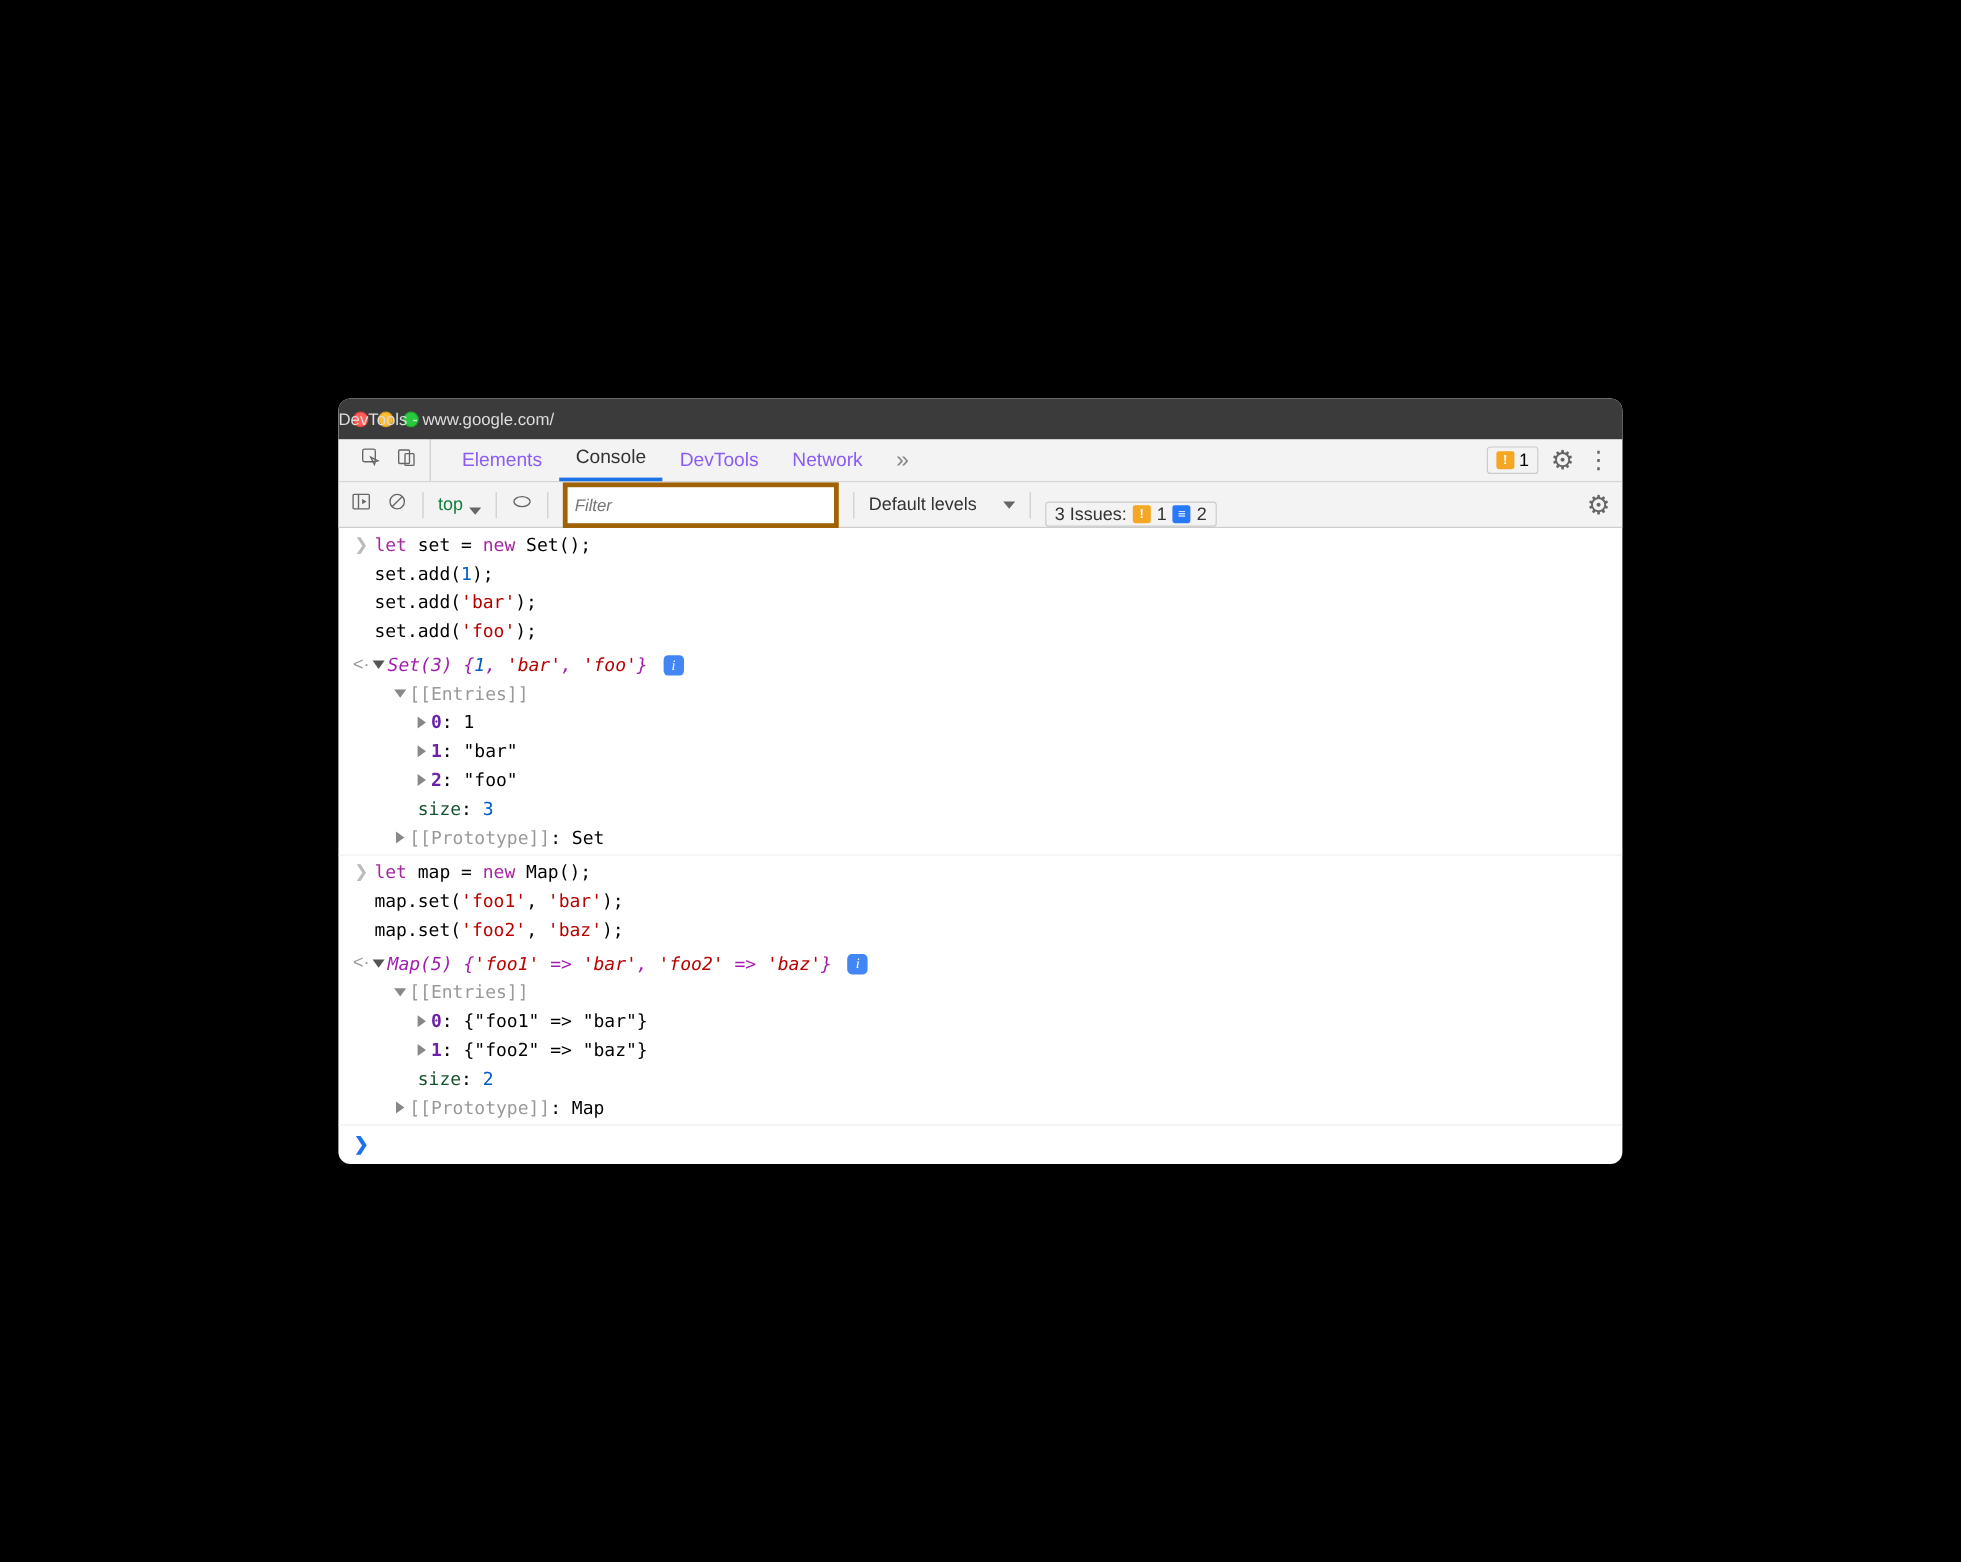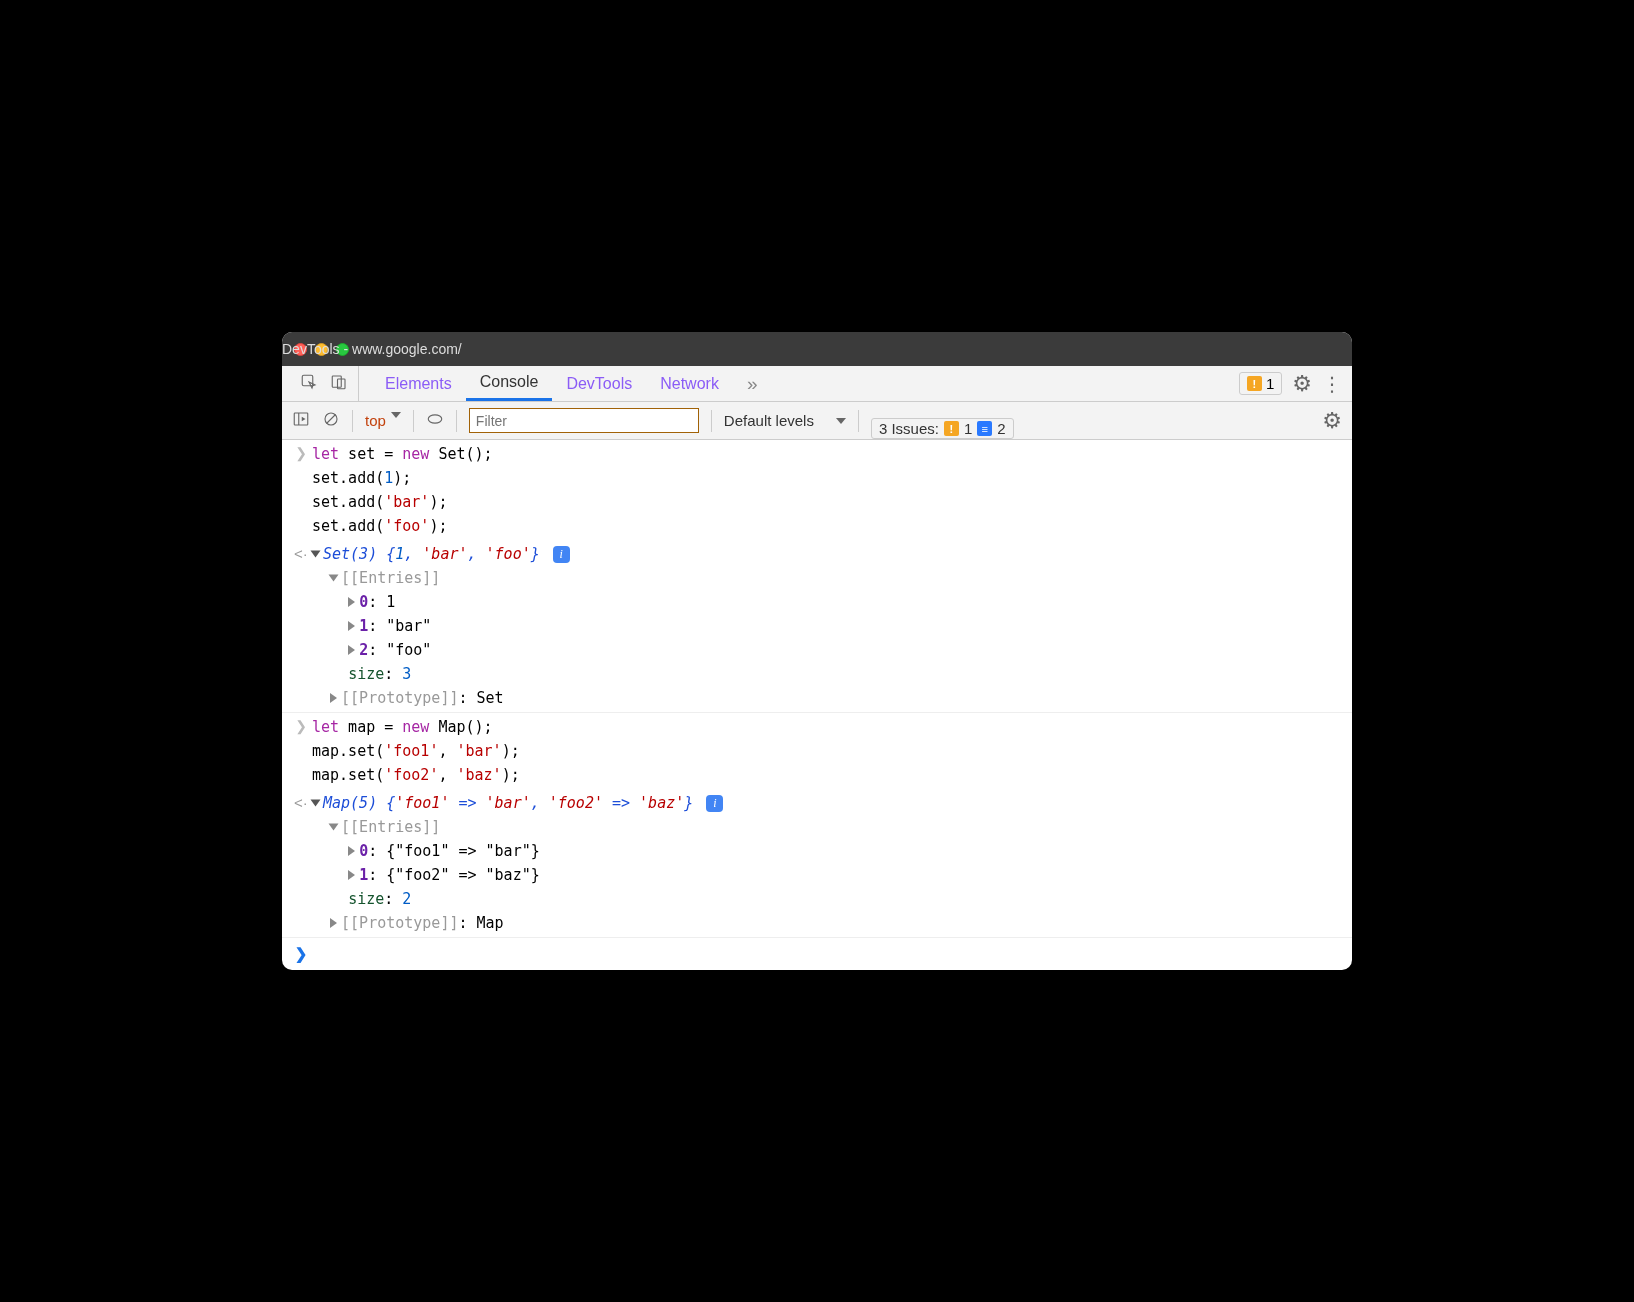--- a/index.html
+++ b/index.html
@@ -68,26 +68,26 @@
   height: 38px;
   background: #f3f3f3;
   border-bottom: 1px solid #ccc;
   display: flex;
   align-items: center;
   padding: 0 10px;
   gap: 12px;
 }
 .tool-sep { width: 1px; height: 22px; background: #ccc; }
 .ctx-sel {
-  display: inline-flex; align-items: flex-start; gap: 5px; font-size: 15px; color: #c2410c;
+  display: inline-flex; align-items: flex-end; gap: 5px; font-size: 15px; color: #15803d;
 }
 .triangle-d { width: 0; height: 0; border-left: 5px solid transparent; border-right: 5px solid transparent; border-top: 6px solid #666; display: inline-block; }
 .filter-input {
-  width: 230px; height: 25px;
-  border: 1px solid #a16207; font-size: 14px; padding: 0 6px;
+  width: 230px; height: 38px;
+  border: 4px solid #a16207; font-size: 14px; padding: 0 6px; font-style: italic;
 }
 .levels { font-size: 15px; color: #333; display: inline-flex; align-items: center; gap: 22px; }
 .issues { font-size: 15px; color: #333; display: inline-flex; align-items: center; gap: 5px; border: 1px solid #ccc; padding: 1px 7px; border-radius: 3px; margin-top: 16px; }
 .flex1 { flex: 1; }
 
 .console {
   font-family: Menlo, Consolas, monospace;
   font-size: 15px;
   line-height: 1.6;
 }
@@ -104,21 +104,21 @@
   text-align: center;
   font-family: -apple-system, sans-serif;
 }
 .gutter.in { color: #bbb; font-size: 14px; }
 .content { flex: 1; white-space: pre; }
 
 
 .kw { color: #a626a4; }   
 .num { color: #005cc5; }
 .str { color: #b80000; }
-.obj { color: #1d4ed8; }
+.obj { color: #a21caf; }
 .ital { font-style: italic; }
 .prop { color: #14532d; }
 .grey { color: #999; }
 .purple { color: #6b21a8; }
 
 .i-badge {
   display: inline-flex; width: 17px; height: 17px; border-radius: 4px;
   background: #4285f4; color: #fff; font-family: serif;
   align-items: center; justify-content: center;
   font-style: italic; font-size: 12px; margin-left: 4px;

